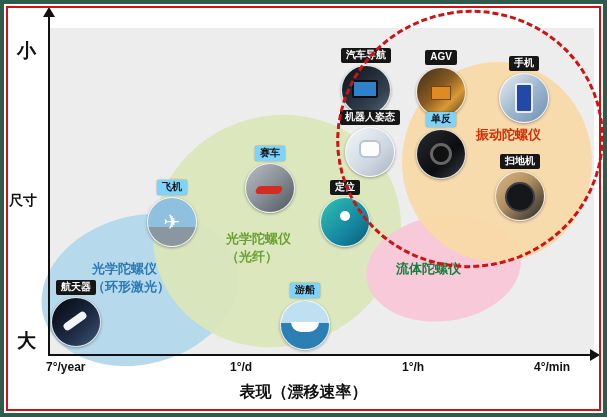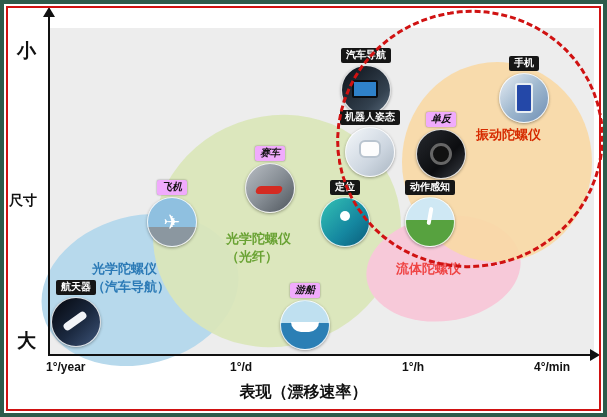--- a/index.html
+++ b/index.html
@@ -8,26 +8,26 @@
   .plot-bg{position:absolute;left:44px;top:24px;width:546px;height:326px;background:#ededed;z-index:0;}
   .ellipse{position:absolute;border-radius:50%;z-index:1;}
   .ellipse.blue{left:36px;top:212px;width:200px;height:148px;background:#b7d9ec;transform:rotate(-15deg);}
   .ellipse.green{left:148px;top:112px;width:250px;height:230px;background:#dae6b8;opacity:.92;transform:rotate(-20deg);}
   .ellipse.pink{left:362px;top:212px;width:155px;height:105px;background:#f7c9d9;transform:rotate(-8deg);}
   .ellipse.orange{left:398px;top:58px;width:190px;height:200px;background:#f8d9a6;opacity:.92;}
   .dashed-circle{position:absolute;left:332px;top:6px;width:262px;height:252px;border:3px dashed #d01212;border-radius:50%;transform:rotate(-10deg);z-index:7;pointer-events:none;}
   .group-label{position:absolute;z-index:3;font-weight:bold;font-size:13px;text-align:left;line-height:1.35;}
   .gl-blue{left:88px;top:256px;width:110px;color:#2b7ab6;}
   .gl-green{left:222px;top:226px;width:100px;color:#69a233;}
-  .gl-pink{left:392px;top:256px;width:96px;color:#ef4444;}
+  .gl-pink{left:392px;top:256px;width:96px;color:#15803d;}
   .gl-orange{left:472px;top:122px;width:92px;color:#d62b00;}
   .item{position:absolute;width:64px;display:flex;flex-direction:column;align-items:center;gap:2px;z-index:4;}
   .chip{font-size:10px;font-weight:bold;line-height:1.25;padding:1px 5px;border-radius:2px;white-space:nowrap;}
   .chip.dark{background:#161616;color:#fff;}
-  .chip.light{background:#f0abfc;color:#111;box-shadow:0 0 2px rgba(0,0,0,.45);font-style:italic;}
+  .chip.light{background:#7dd3fc;color:#111;box-shadow:0 0 2px rgba(0,0,0,.45);}
   .chip.tiny{font-size:9px;}
   .photo{position:relative;width:48px;height:48px;border-radius:50%;border:1px solid rgba(255,255,255,.85);box-shadow:0 1px 3px rgba(0,0,0,.35);overflow:hidden;}
   .photo::after{content:"";position:absolute;}
   .p-carnav{background:linear-gradient(135deg,#0c1118,#33414f 70%,#5a6b7c);}
   .p-carnav::after{width:22px;height:14px;background:#2f81c9;border:2px solid #0a0d12;border-radius:2px;top:14px;left:10px;}
   .p-agv{background:linear-gradient(135deg,#3c2c16,#8a5a22 45%,#d99a33 70%,#4a3a20);}
   .p-agv::after{width:18px;height:12px;background:#e08a21;border:1px solid #704812;top:18px;left:14px;}
   .p-phone{background:linear-gradient(135deg,#e8eef4,#9fb8cf 50%,#6f8fb5);}
   .p-phone::after{width:14px;height:26px;background:#2448a8;border:2px solid #e8eef2;border-radius:3px;top:9px;left:15px;}
   .p-robot{background:linear-gradient(135deg,#f4f7fa,#cdd6e0 60%,#aab6c2);}
@@ -69,64 +69,68 @@
 <div class="page">
   <div class="plot-bg"></div>
 
   <div class="ellipse blue"></div>
   <div class="ellipse green"></div>
   <div class="ellipse pink"></div>
   <div class="ellipse orange"></div>
 
   <div class="group-label gl-blue">
     <div>光学陀螺仪</div>
-    <div>（汽车导航）</div>
+    <div>（环形激光）</div>
   </div>
   <div class="group-label gl-green">
     <div>光学陀螺仪</div>
     <div>（光纤）</div>
   </div>
   <div class="group-label gl-pink">
     <div>流体陀螺仪</div>
   </div>
   <div class="group-label gl-orange">
     <div>振动陀螺仪</div>
   </div>
 
   <div class="item" style="left:330px;top:44px">
     <span class="chip dark">汽车导航</span>
     <div class="photo p-carnav"></div>
+  </div>
+  <div class="item" style="left:405px;top:46px">
+    <span class="chip dark">AGV</span>
+    <div class="photo p-agv"></div>
   </div>
   <div class="item" style="left:488px;top:52px">
     <span class="chip dark">手机</span>
     <div class="photo p-phone"></div>
   </div>
   <div class="item" style="left:334px;top:106px">
     <span class="chip dark">机器人姿态</span>
     <div class="photo p-robot"></div>
   </div>
   <div class="item" style="left:405px;top:108px">
     <span class="chip light">单反</span>
     <div class="photo p-dslr"></div>
   </div>
   <div class="item" style="left:234px;top:142px">
     <span class="chip light">赛车</span>
     <div class="photo p-racecar"></div>
   </div>
+  <div class="item" style="left:484px;top:150px">
+    <span class="chip dark">扫地机</span>
+    <div class="photo p-vacuum"></div>
+  </div>
   <div class="item" style="left:136px;top:176px">
     <span class="chip light">飞机</span>
     <div class="photo p-plane">✈</div>
   </div>
   <div class="item" style="left:309px;top:176px">
     <span class="chip dark">定位</span>
     <div class="photo p-gps"></div>
-  </div>
-  <div class="item" style="left:394px;top:176px">
-    <span class="chip dark">动作感知</span>
-    <div class="photo p-golf"></div>
   </div>
   <div class="item" style="left:40px;top:276px">
     <span class="chip dark">航天器</span>
     <div class="photo p-shuttle"></div>
   </div>
   <div class="item" style="left:269px;top:279px">
     <span class="chip light">游船</span>
     <div class="photo p-yacht"></div>
   </div>
 
@@ -134,21 +138,21 @@
 
   <div class="axis y-axis"></div>
   <div class="axis x-axis"></div>
   <div class="arrow y-arrow"></div>
   <div class="arrow x-arrow"></div>
 
   <div class="ylab small">小</div>
   <div class="ylab title">尺寸</div>
   <div class="ylab big">大</div>
 
-  <div class="tick t0">1°/year</div>
+  <div class="tick t0">7°/year</div>
   <div class="tick t1">1°/d</div>
   <div class="tick t2">1°/h</div>
   <div class="tick t3">4°/min</div>
 
   <div class="x-title">表现（漂移速率）</div>
 
   <div class="red-frame"></div>
 </div>
 
 </body></html>

